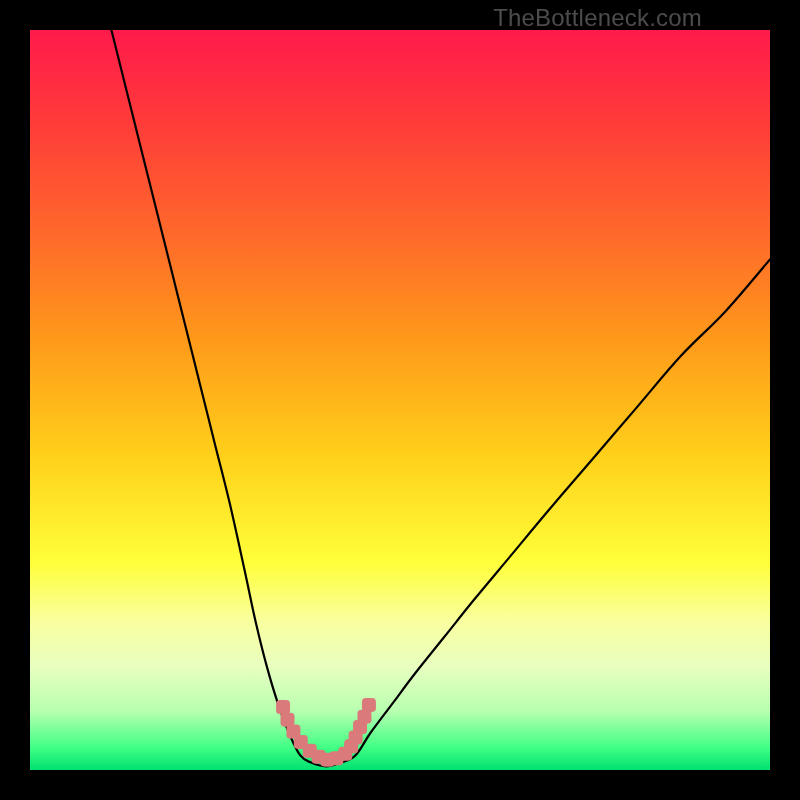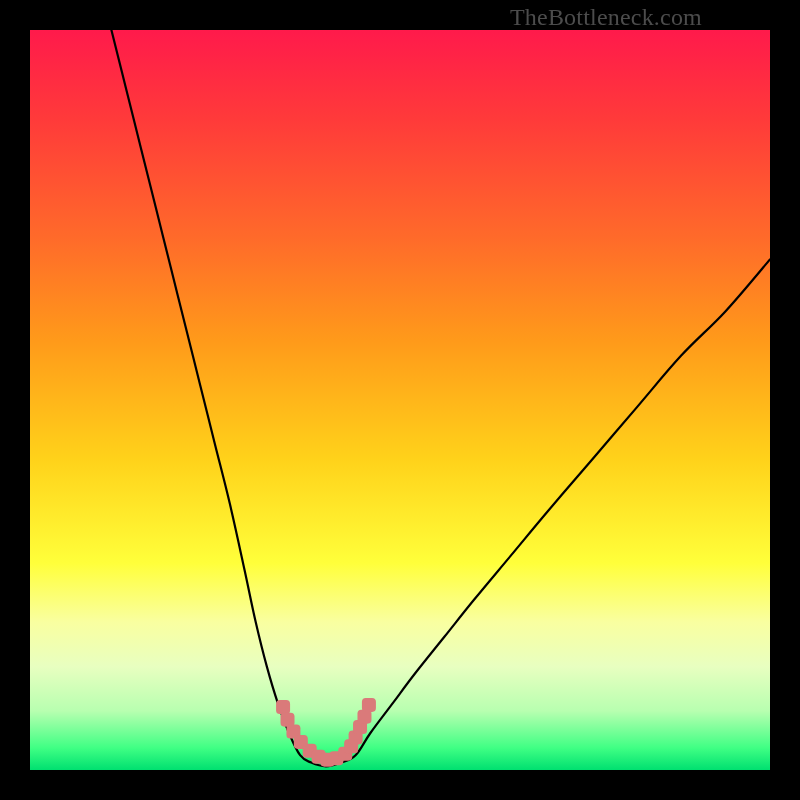--- a/index.html
+++ b/index.html
@@ -8,21 +8,20 @@
     width: 800px;
     height: 800px;
     background: #000;
     font-family: Arial, Helvetica, sans-serif;
   }
   .frame {
     position: absolute;
     left: 0; top: 0;
     width: 712px; height: 800px;
     background: #000;
-    font-family: Liberation Serif, serif;
   }
   .plot {
     position: absolute;
     left: 30px;
     top: 30px;
     width: 740px;
     height: 740px;
     overflow: hidden;
   }
   .gradient {

